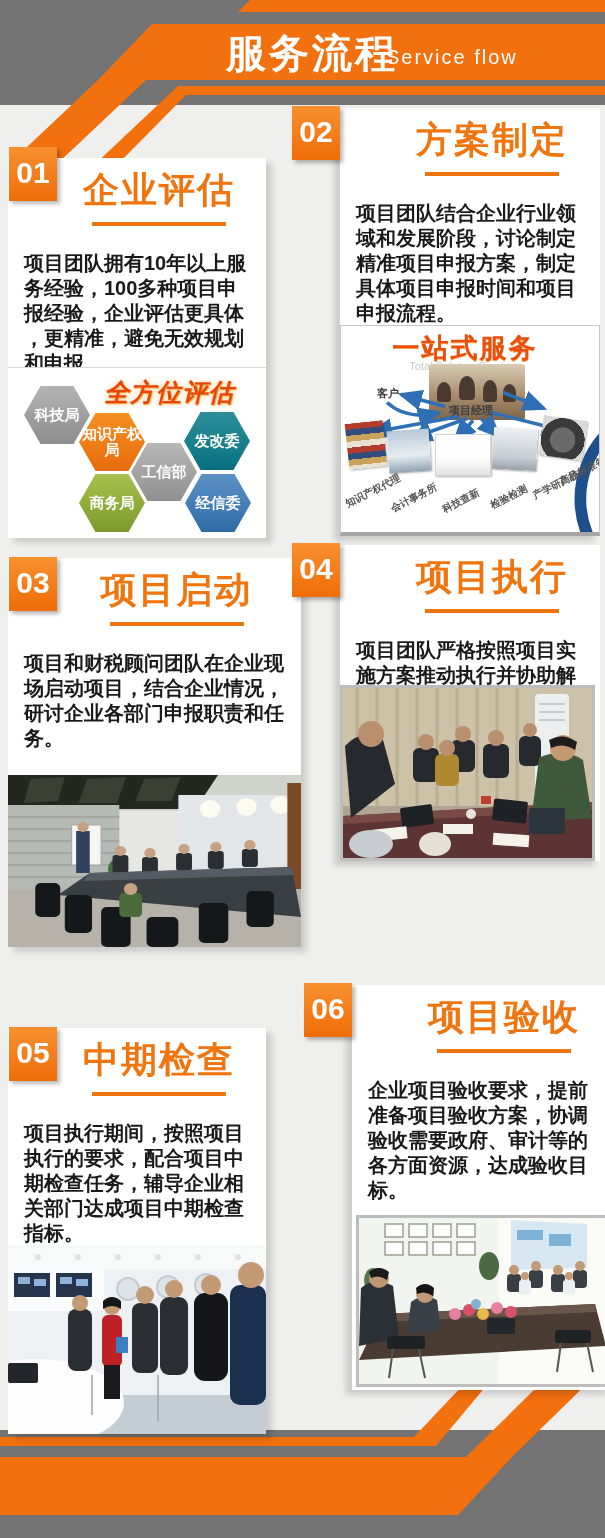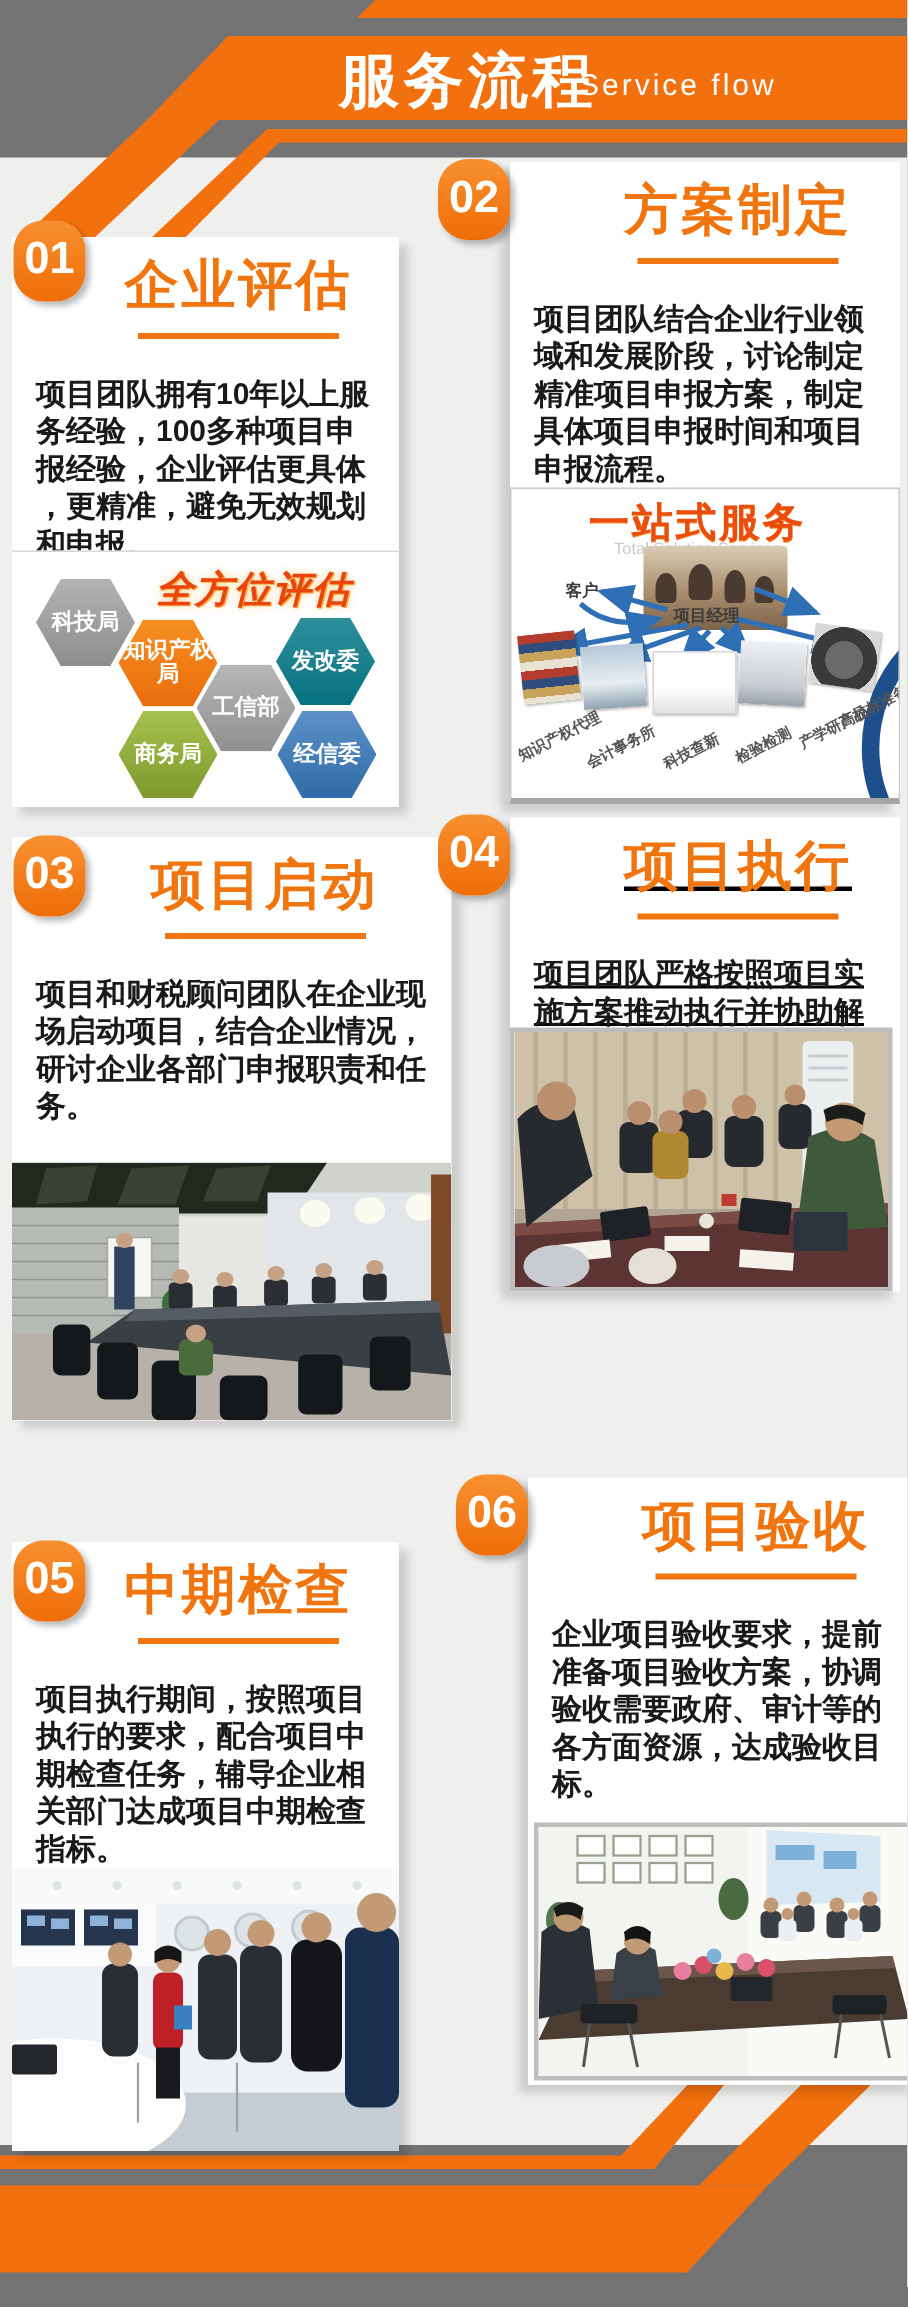--- a/index.html
+++ b/index.html
@@ -10,26 +10,26 @@
   .hdr-zh{position:absolute;left:226px;top:26px;z-index:2;color:#fff;font-size:40px;font-weight:800;letter-spacing:3px;}
   .hdr-en{position:absolute;left:386px;top:46px;z-index:2;color:#fff;font-size:20px;letter-spacing:2px;}
   .ftr-label{position:absolute;left:56px;top:1473px;z-index:2;color:#fff;font-size:21px;font-weight:700;letter-spacing:1px;}
   .ftr-num{position:absolute;left:170px;top:1460px;z-index:2;color:#fff;font-size:40px;font-weight:800;letter-spacing:1px;}
   .card{position:absolute;background:#fff;z-index:5;}
   .card-l{box-shadow:6px 5px 6px rgba(0,0,0,.15);}
   .card-r{box-shadow:-6px 5px 6px rgba(0,0,0,.15);}
   .c1{left:8px;top:158px;width:258px;height:380px;}
   .c2{left:340px;top:108px;width:260px;height:428px;}
   .c3{left:8px;top:558px;width:293px;height:389px;}
-  .c4{left:340px;top:545px;width:260px;height:316px;text-decoration:underline;}
+  .c4{left:340px;top:545px;width:260px;height:316px;}
   .c5{left:8px;top:1028px;width:258px;height:406px;}
   .c6{left:340px;top:985px;width:260px;height:405px;margin-left:12px;}
   .badge{position:absolute;width:48px;height:54px;background:linear-gradient(180deg,#f89030,#ef6d07);
          color:#fff;font-size:30px;font-weight:800;text-align:center;line-height:52px;
-         box-shadow:3px 3px 4px rgba(0,0,0,.28);z-index:6;border-radius:20px;}
+         box-shadow:3px 3px 4px rgba(0,0,0,.28);z-index:6;}
   .badge-a{left:1px;top:-11px;} .badge-b{left:1px;top:-1px;} .badge-r{left:-48px;top:-2px;}
   .title-wrap{margin:8px 8px 0 52px;text-align:center;}
   .step-title{font-size:36px;font-weight:800;color:#f1750e;letter-spacing:2px;}
   .title-underline{width:134px;height:4px;background:#f1750e;margin:7px auto 0 auto;}
   .step-desc{margin:25px 14px 0 16px;font-size:20px;font-weight:700;line-height:25px;color:#191919;
              word-break:break-all;line-break:anywhere;}
   .media{position:absolute;left:0;right:0;bottom:0;background:#fff;overflow:hidden;}
   .m1{height:170px;border-top:1px solid #d8d8d8;}
   .m2{height:206px;border:1px solid #c9c9c9;border-bottom:4px solid #a6a6a6;}
   .m3{height:172px;}

